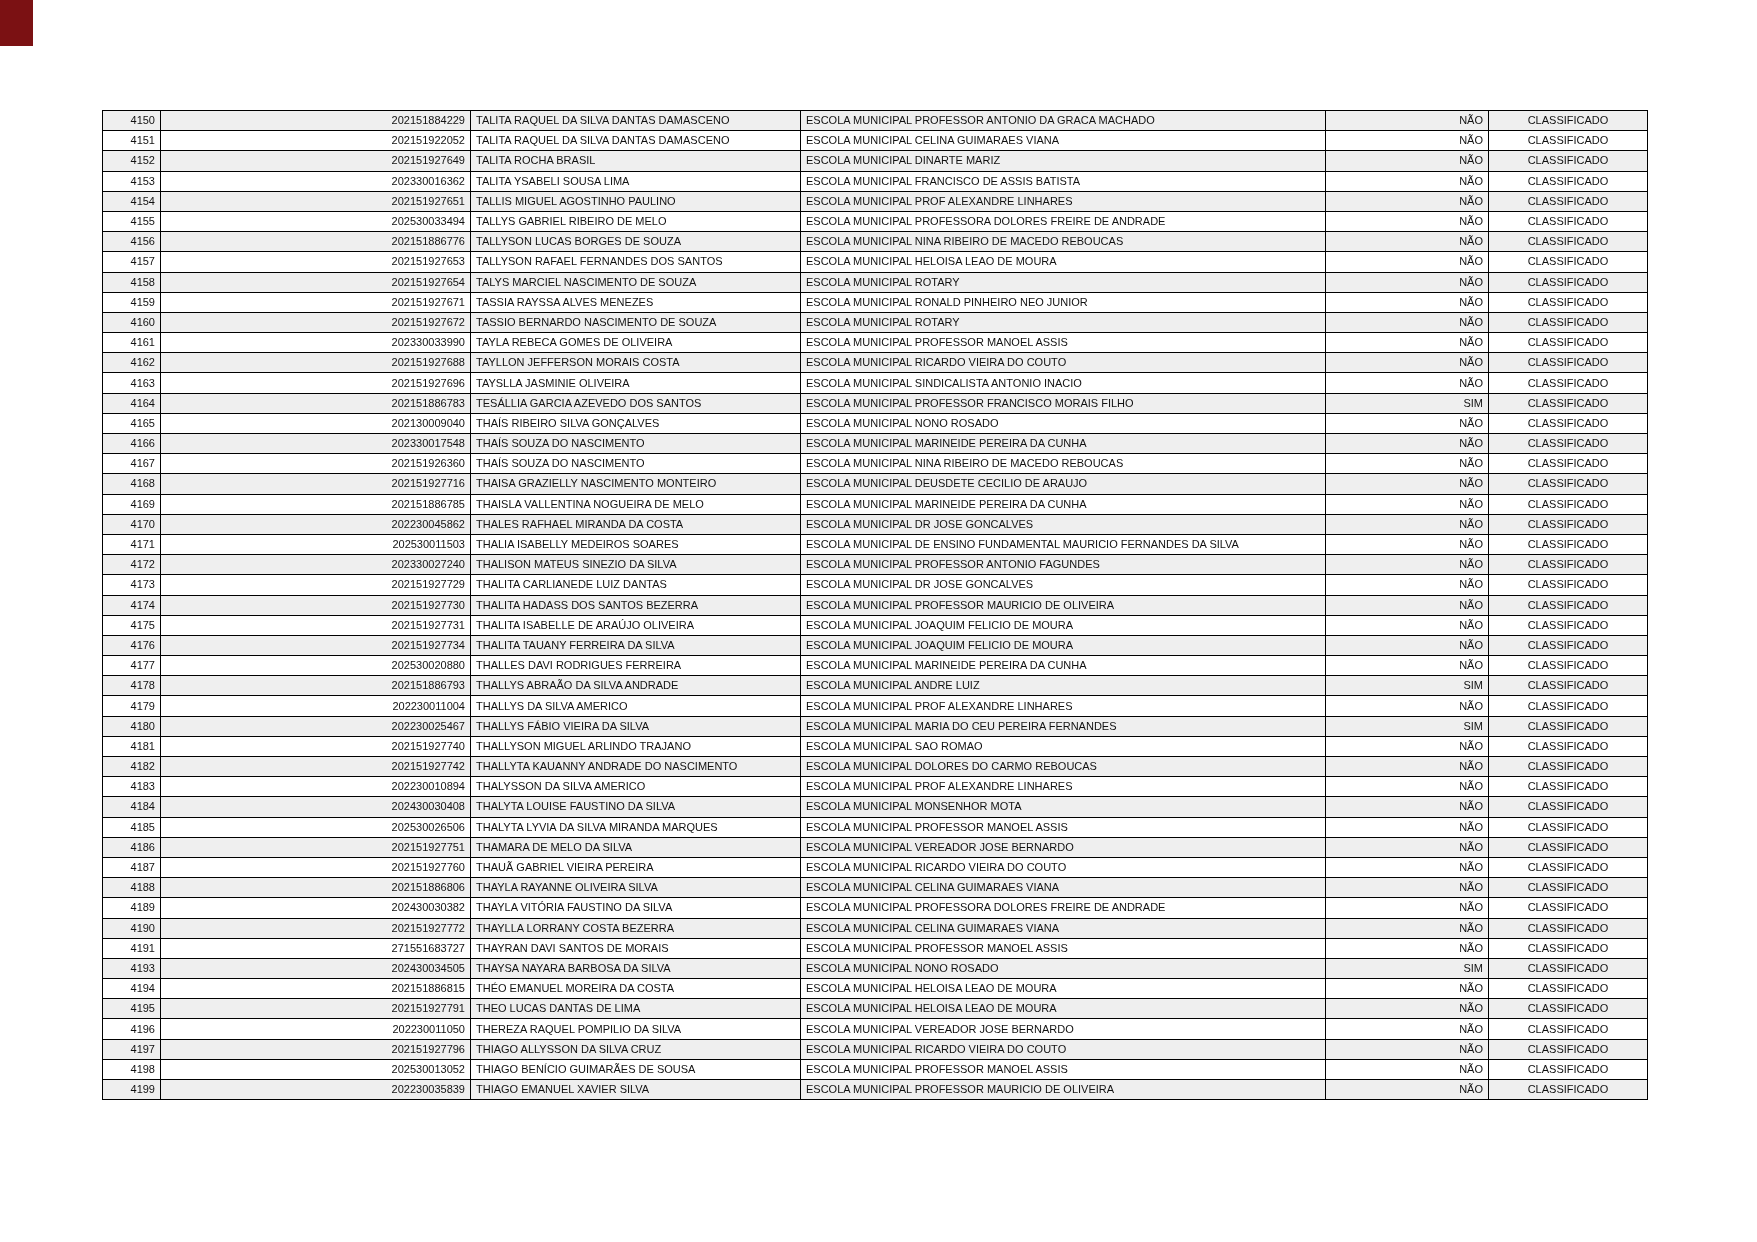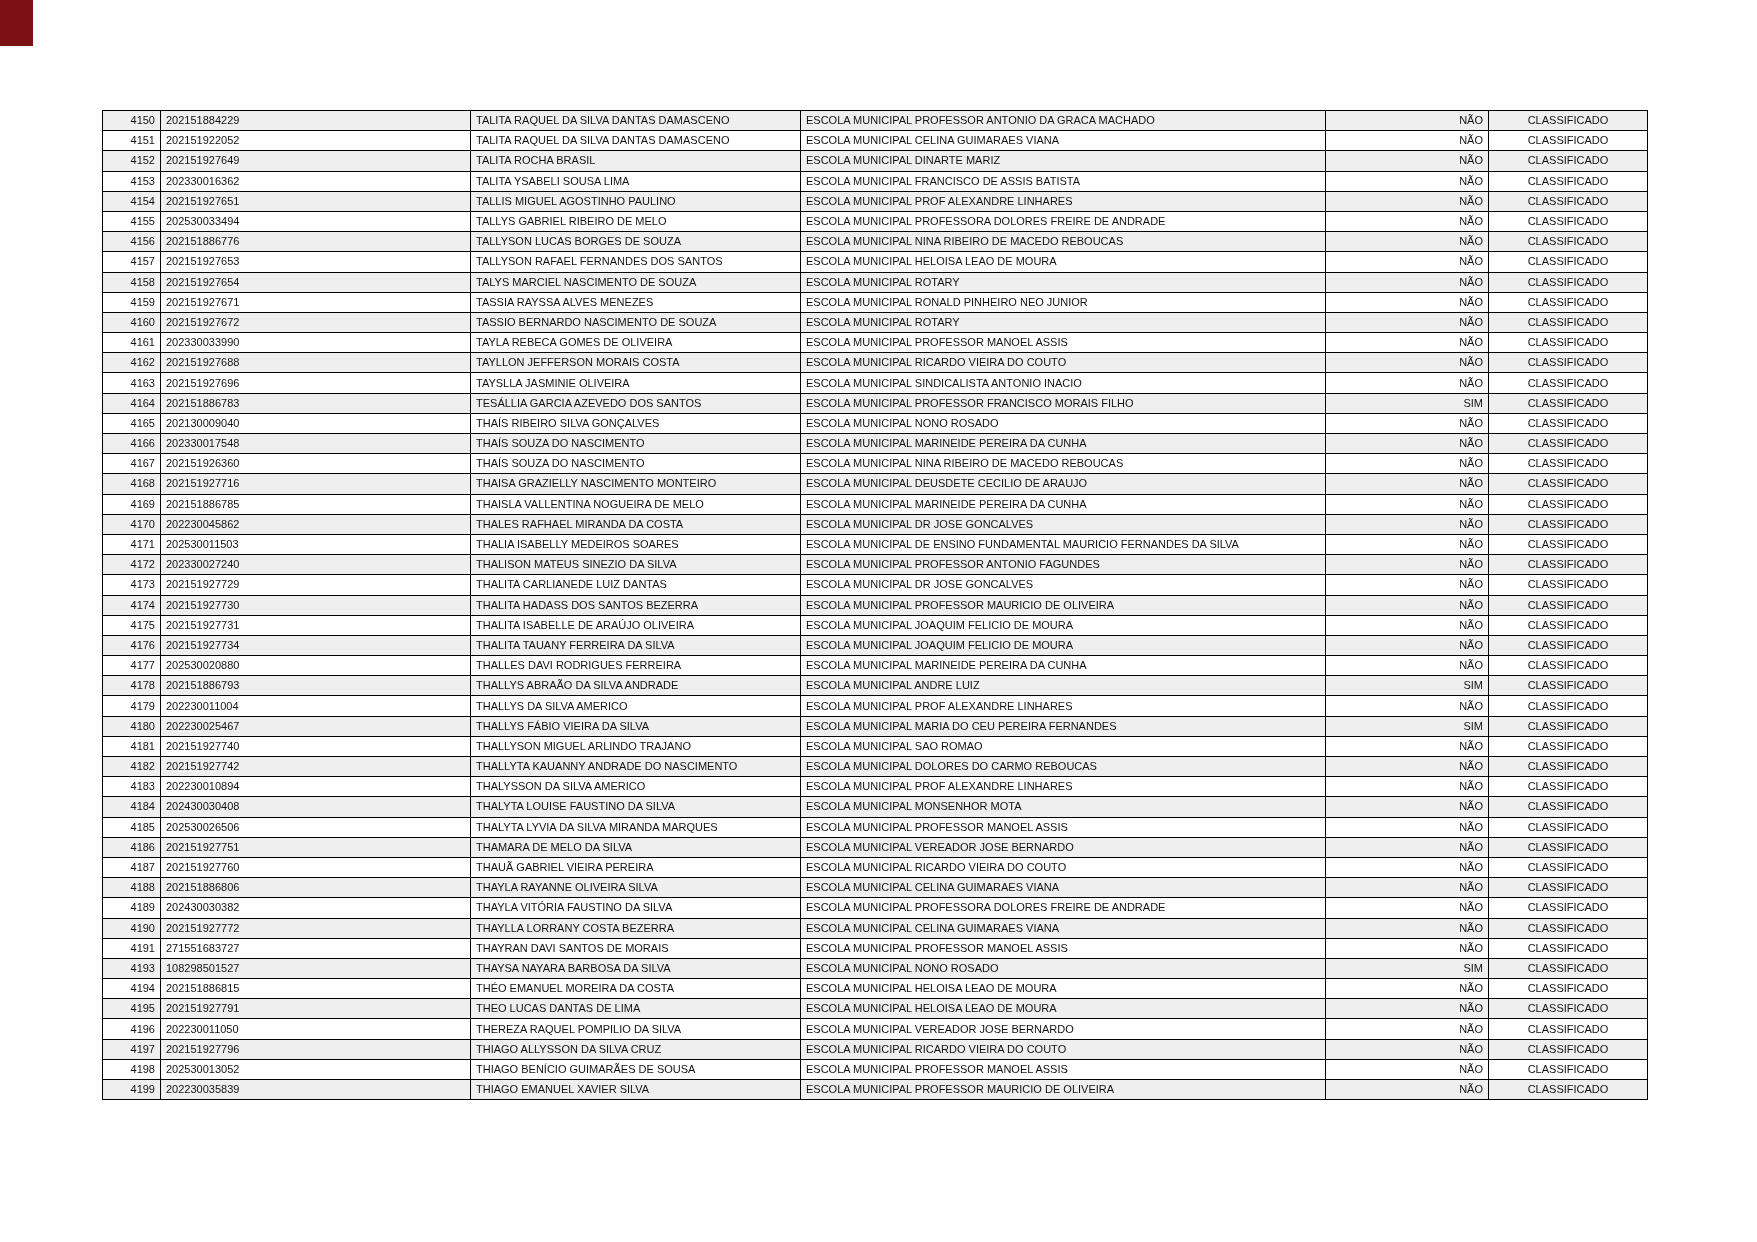--- a/index.html
+++ b/index.html
@@ -37,21 +37,21 @@
     font-size: 11px;
     line-height: 1;
     color: #111111;
     white-space: nowrap;
     overflow: hidden;
     vertical-align: middle;
   }
   table.results tr:nth-child(odd) td { background: #efefef; }
   table.results tr:nth-child(even) td { background: #ffffff; }
   td.c-num    { text-align: right;  }
-  td.c-id     { text-align: left; }
+  td.c-id     { text-align: right; }
   td.c-name   { text-align: left;   }
   td.c-school { text-align: left; margin-top: 40px;   }
   td.c-sim    { text-align: right; }
   td.c-status { text-align: center; }
   col.w-num    { width: 58px;  }
   col.w-id     { width: 310px; }
   col.w-name   { width: 330px; }
   col.w-school { width: 525px; }
   col.w-sim    { width: 163px; }
   col.w-status { width: 159px; }
@@ -445,21 +445,21 @@
     <td class="c-id">271551683727</td>
     <td class="c-name">THAYRAN DAVI SANTOS DE MORAIS</td>
     <td class="c-school">ESCOLA MUNICIPAL PROFESSOR MANOEL ASSIS</td>
     <td class="c-sim">NÃO</td>
     <td class="c-status">CLASSIFICADO</td>
   </tr>
 
 
   <tr>
     <td class="c-num">4193</td>
-    <td class="c-id">108298501527</td>
+    <td class="c-id">202430034505</td>
     <td class="c-name">THAYSA NAYARA BARBOSA DA SILVA</td>
     <td class="c-school">ESCOLA MUNICIPAL NONO ROSADO</td>
     <td class="c-sim">SIM</td>
     <td class="c-status">CLASSIFICADO</td>
   </tr>
 
   <tr>
     <td class="c-num">4194</td>
     <td class="c-id">202151886815</td>
     <td class="c-name">THÉO EMANUEL MOREIRA DA COSTA</td>

